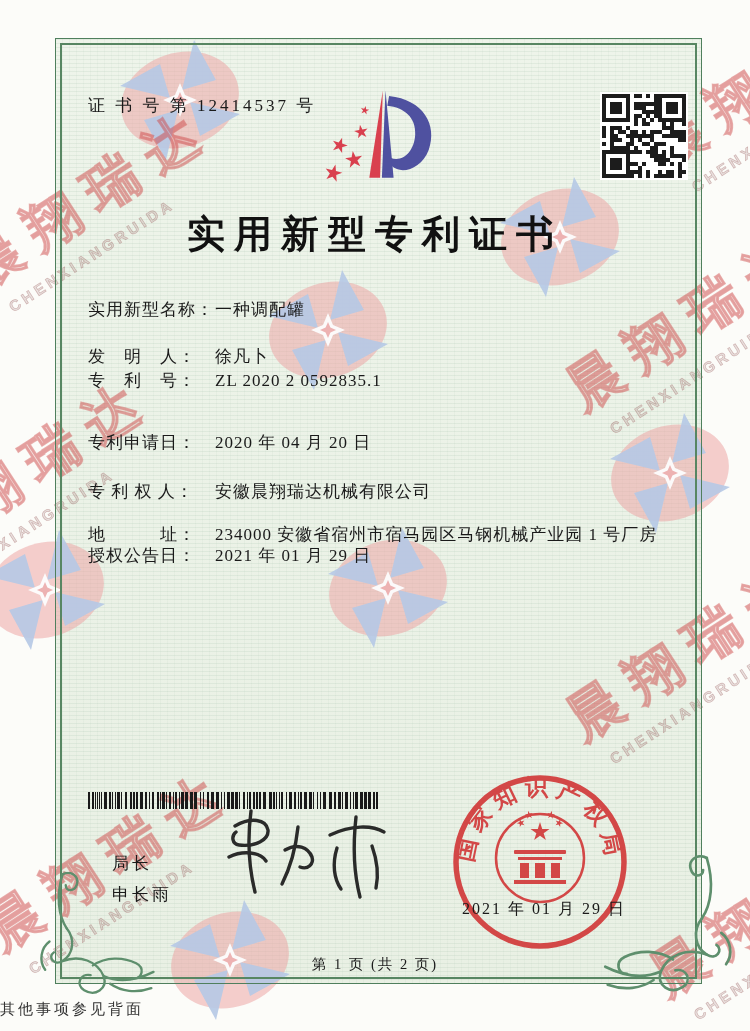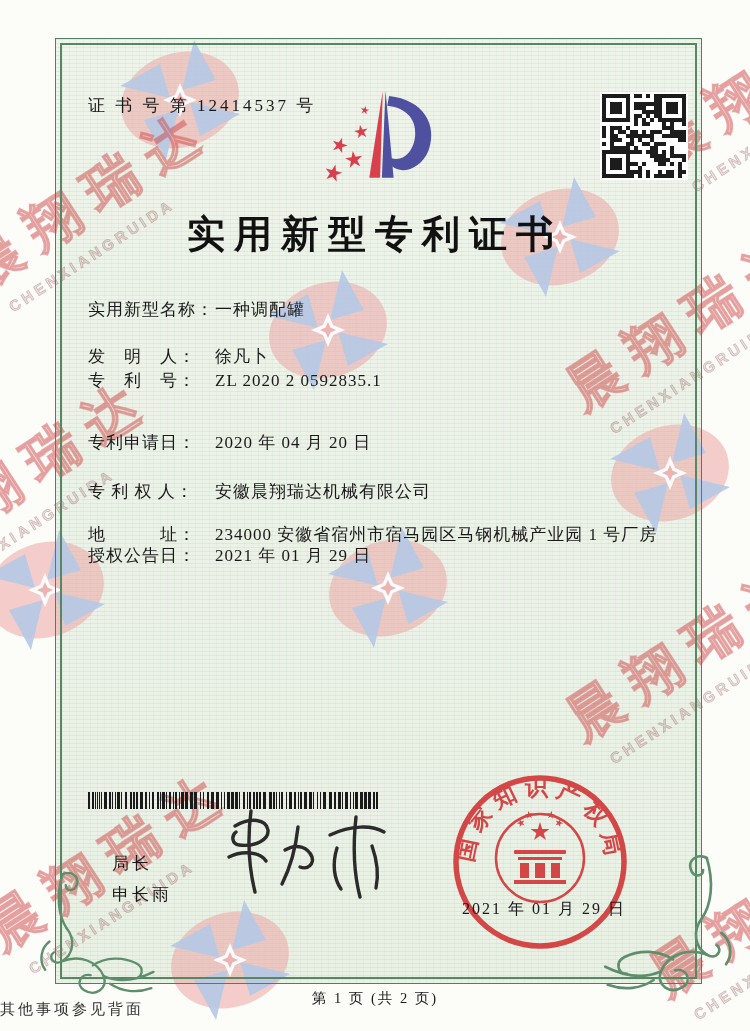--- a/index.html
+++ b/index.html
@@ -69,21 +69,21 @@
     position:absolute;left:88px;top:606px;width:576px;z-index:5;
     font-size:15.5px;line-height:23.5px;text-align:justify;color:#222;
   }
   .body-text p{margin:0;text-indent:2em;}
   
   .barcode{position:absolute;left:88px;top:792px;z-index:5;}
   .director{position:absolute;left:112px;top:848px;z-index:5;font-size:17px;letter-spacing:3px;line-height:31px;}
   .signature{position:absolute;left:205px;top:804px;z-index:6;}
   .seal{position:absolute;left:448px;top:770px;z-index:6;opacity:.92;}
   .seal-date{position:absolute;left:462px;top:899px;z-index:7;font-size:16px;letter-spacing:2px;}
-  .page-info{position:absolute;left:0;right:0;top:955px;z-index:5;text-align:center;font-size:14.5px;letter-spacing:2px;margin-top:34px;}
+  .page-info{position:absolute;left:0;right:0;top:955px;z-index:5;text-align:center;font-size:14.5px;letter-spacing:2px;}
   .footer-note{position:absolute;left:0;right:0;top:1000px;z-index:5;text-align:left;font-size:15px;letter-spacing:3px;color:#333;}
 </style>
 </head>
 <body>
 
 <div class="paper"></div>
 
 <svg width="0" height="0" style="position:absolute">
   <defs>
     <g id="pinwheel">

